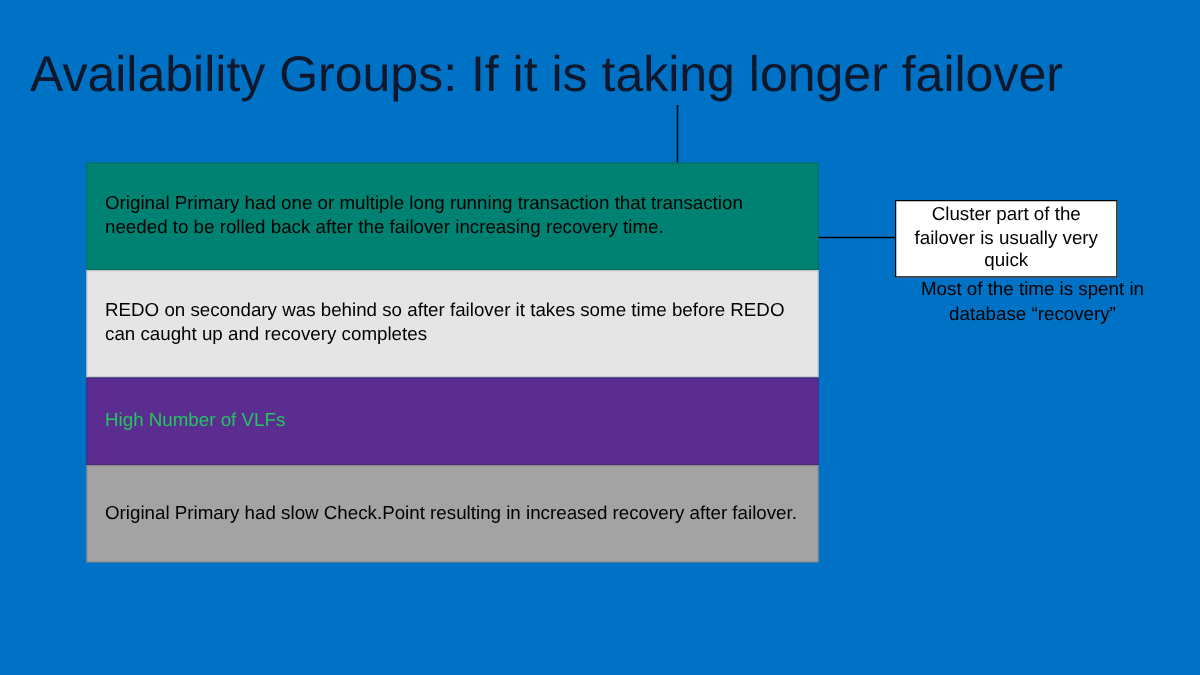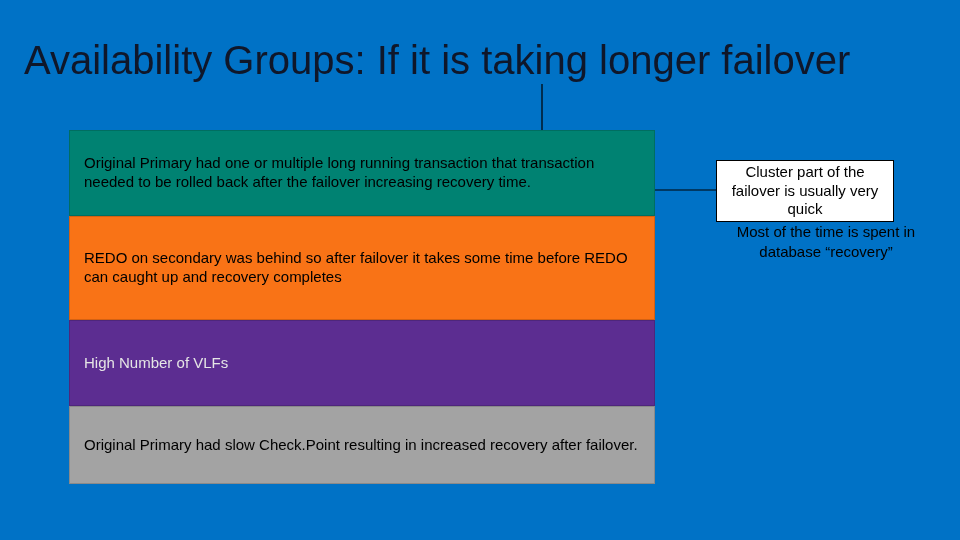--- a/index.html
+++ b/index.html
@@ -29,22 +29,22 @@
     width: 586px;
     display: flex;
     align-items: center;
     padding: 10px 14px;
     color: #000;
     font-size: 15px;
     line-height: 1.25;
     border: 1px solid rgba(0,0,0,0.15);
   }
   .box1 { background: #008272; height: 86px; }
-  .box2 { background: #f97316; height: 104px; }
-  .box3 { background: #5c2d91; height: 86px; color: #e5e5e5; }
+  .box2 { background: #e5e5e5; height: 86px; }
+  .box3 { background: #5c2d91; height: 70px; color: #22c55e; }
   .box4 { background: #a3a3a3; height: 78px; }
 
   .right-col {
     position: absolute;
     left: 716px;
     top: 160px;
     width: 220px;
   }
   .right-box {
     background: #fff;

